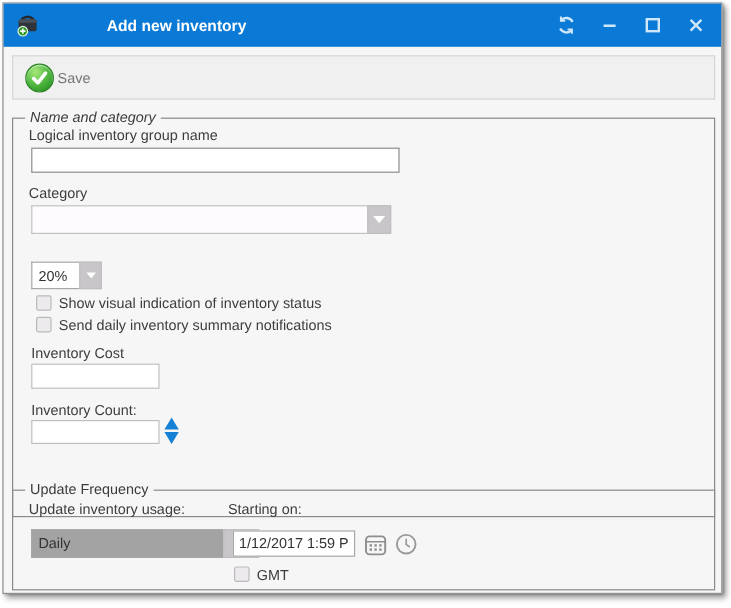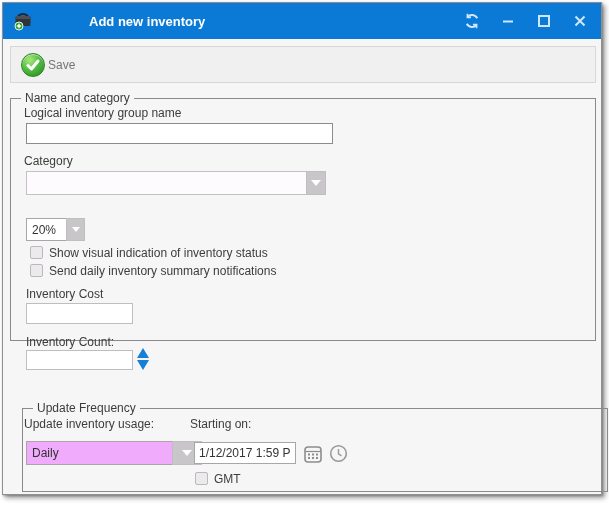--- a/index.html
+++ b/index.html
@@ -115,21 +115,21 @@
     <div class="save-btn">
       <span class="save-orb">
         <svg width="16" height="16" viewBox="0 0 16 16">
             <path d="M3 8.5 L6.5 12 L13 4" fill="none" stroke="#fff" stroke-width="3" stroke-linecap="round" stroke-linejoin="round"></path>
           </svg>
       </span>
       <span class="save-label">Save</span>
     </div>
   </div>
 
-  <div class="groupbox" style="left:7px; top:95px; width:586px; height:243px;">
+  <div class="groupbox" style="left:7px; top:95px; width:586px; height:333px;font-style:italic;">
     <span class="legend">Name and category</span>
   </div>
 
   <span class="lbl" style="left:21px; top:103px;">Logical inventory group name</span>
   <input class="txt" style="left: 23px; top: 120px; width: 307px; height: 21px; border-color: rgb(141, 139, 141);" value="">
 
   <span class="lbl" style="left:21px; top:151px;">Category</span>
   <div class="combo" style="left:23px; top:168px; height:24px;">
     <div class="combo-text" style="width:280px;"></div>
     <div class="combo-btn" style="width:20px;">
@@ -153,27 +153,27 @@
   <span class="lbl" style="left:23px; top:284px;">Inventory Cost</span>
   <input class="txt" style="left: 23px; top: 300px; width: 107px; height: 21px; border-color: rgb(192, 189, 192);" value="">
 
   <span class="lbl" style="left:23px; top:332px;">Inventory Count:</span>
   <input class="txt" style="left: 23px; top: 347px; width: 107px; height: 20px; border-color: rgb(192, 189, 192);" value="">
   <span class="spinner" style="left:134px; top:345px;">
     <span class="spin-up"></span>
     <span class="spin-down"></span>
   </span>
 
-  <div class="groupbox" style="left:7px; top:405px; width:586px; height:84px;margin-left:12px;">
+  <div class="groupbox" style="left:7px; top:405px; width:586px; height:84px;">
     <span class="legend">Update Frequency</span>
   </div>
 
   <span class="lbl" style="left:21px; top:414px;">Update inventory usage:</span>
   <div class="combo" style="left:23px; top:438px; height:24px;">
-    <div class="combo-text" style="width:146px; background:#f0abfc; border-color:#a9a6a9;">Daily</div>
+    <div class="combo-text" style="width:160px; background:#a3a3a3; border-color:#a9a6a9;">Daily</div>
     <div class="combo-btn" style="width:30px;">
       <span class="tri-down"></span>
     </div>
   </div>
 
   <span class="lbl" style="left:187px; top:414px;">Starting on:</span>
   <input class="txt" style="left: 191px; top: 439px; width: 102px; height: 22px;" value="1/12/2017 1:59 PM">
   <span class="icon-btn" style="left:299px; top:440px; width:21px; height:21px;">
     <svg width="20" height="20" viewBox="0 0 20 20" fill="none" stroke="#8f8d8f" stroke-width="1.6">
       <rect x="2" y="3" width="16" height="15" rx="3"></rect>

